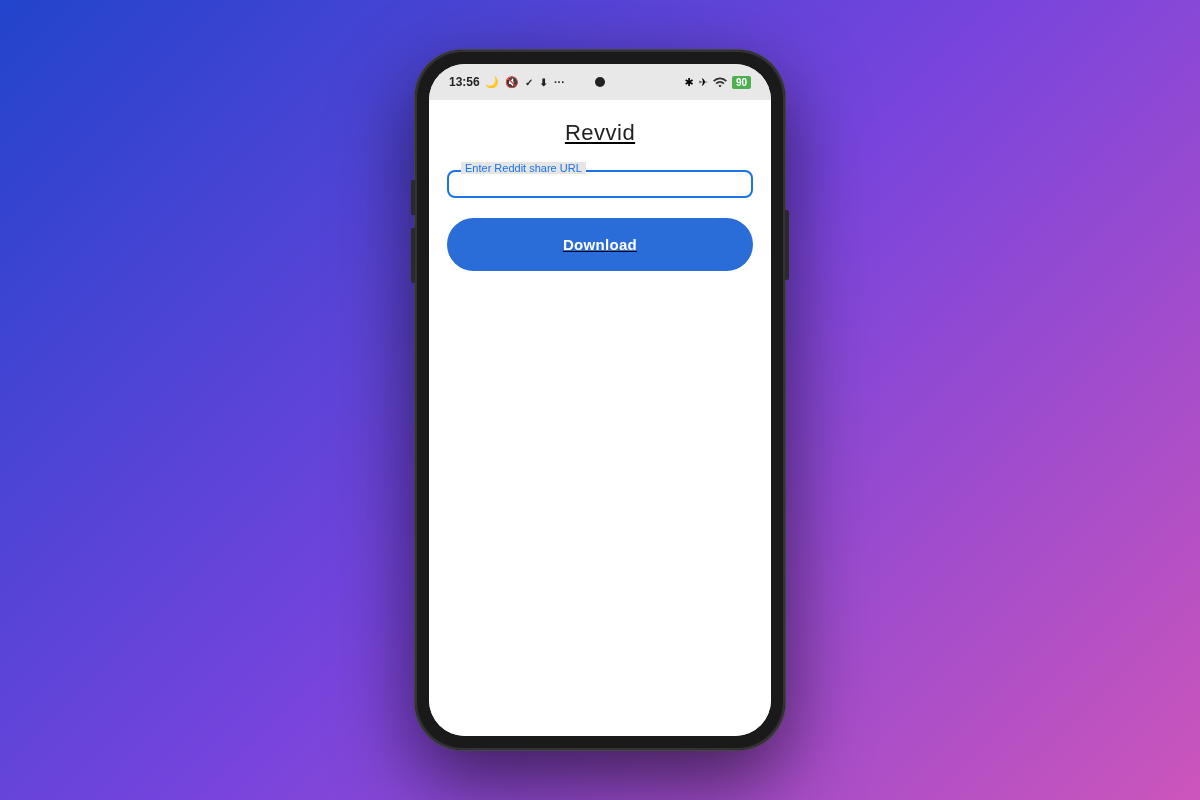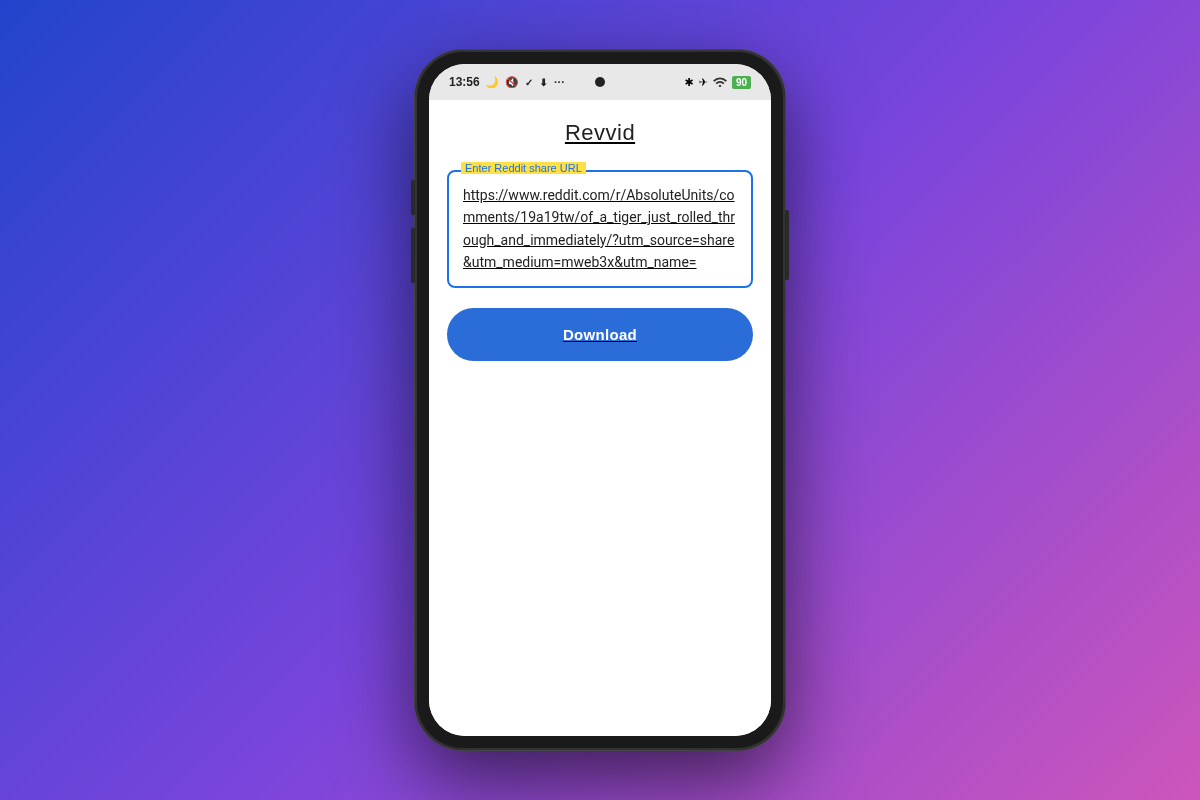--- a/index.html
+++ b/index.html
@@ -158,21 +158,21 @@
       border-radius: 8px;
       padding: 12px 14px;
       margin-bottom: 20px;
       background: white;
     }
 
     .url-input-label {
       position: absolute;
       top: -10px;
       left: 12px;
-      background: #fde047;
+      background: #e5e5e5;
       color: #1a73e8;
       font-size: 11px;
       padding: 0 4px;
       font-weight: 500;
     }
 
     .url-text {
       font-size: 14px;
       color: #222;
       line-height: 1.6;
@@ -239,21 +239,20 @@
         <span class="battery-icon">90</span>
       </div>
     </div>
 
     <div class="app-content">
 
       <h1 class="app-title">Revvid</h1>
 
       <div class="url-input-container">
         <span class="url-input-label">Enter Reddit share URL</span>
-        <div class="url-text">https://www.reddit.com/r/AbsoluteUnits/comments/19a19tw/of_a_tiger_just_rolled_through_and_immediately/?utm_source=share&amp;utm_medium=mweb3x&amp;utm_name=</div>
       </div>
 
       <button class="download-btn">Download</button>
 
       <div class="bottom-space"></div>
     </div>
 
   </div>
 </div>
 

